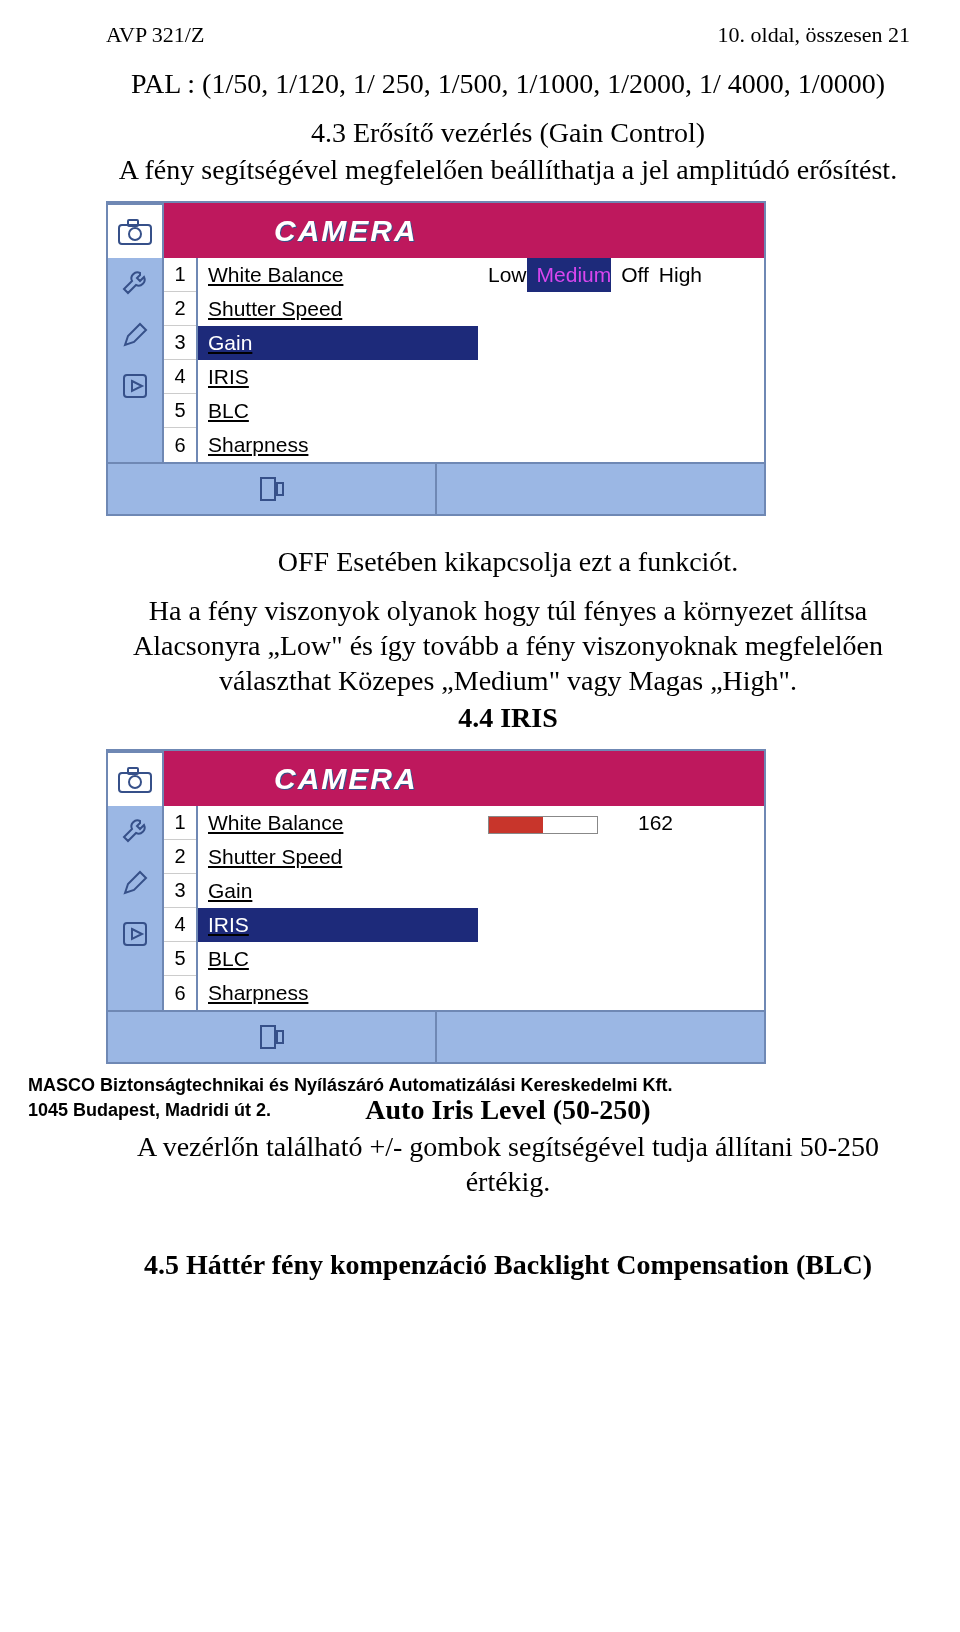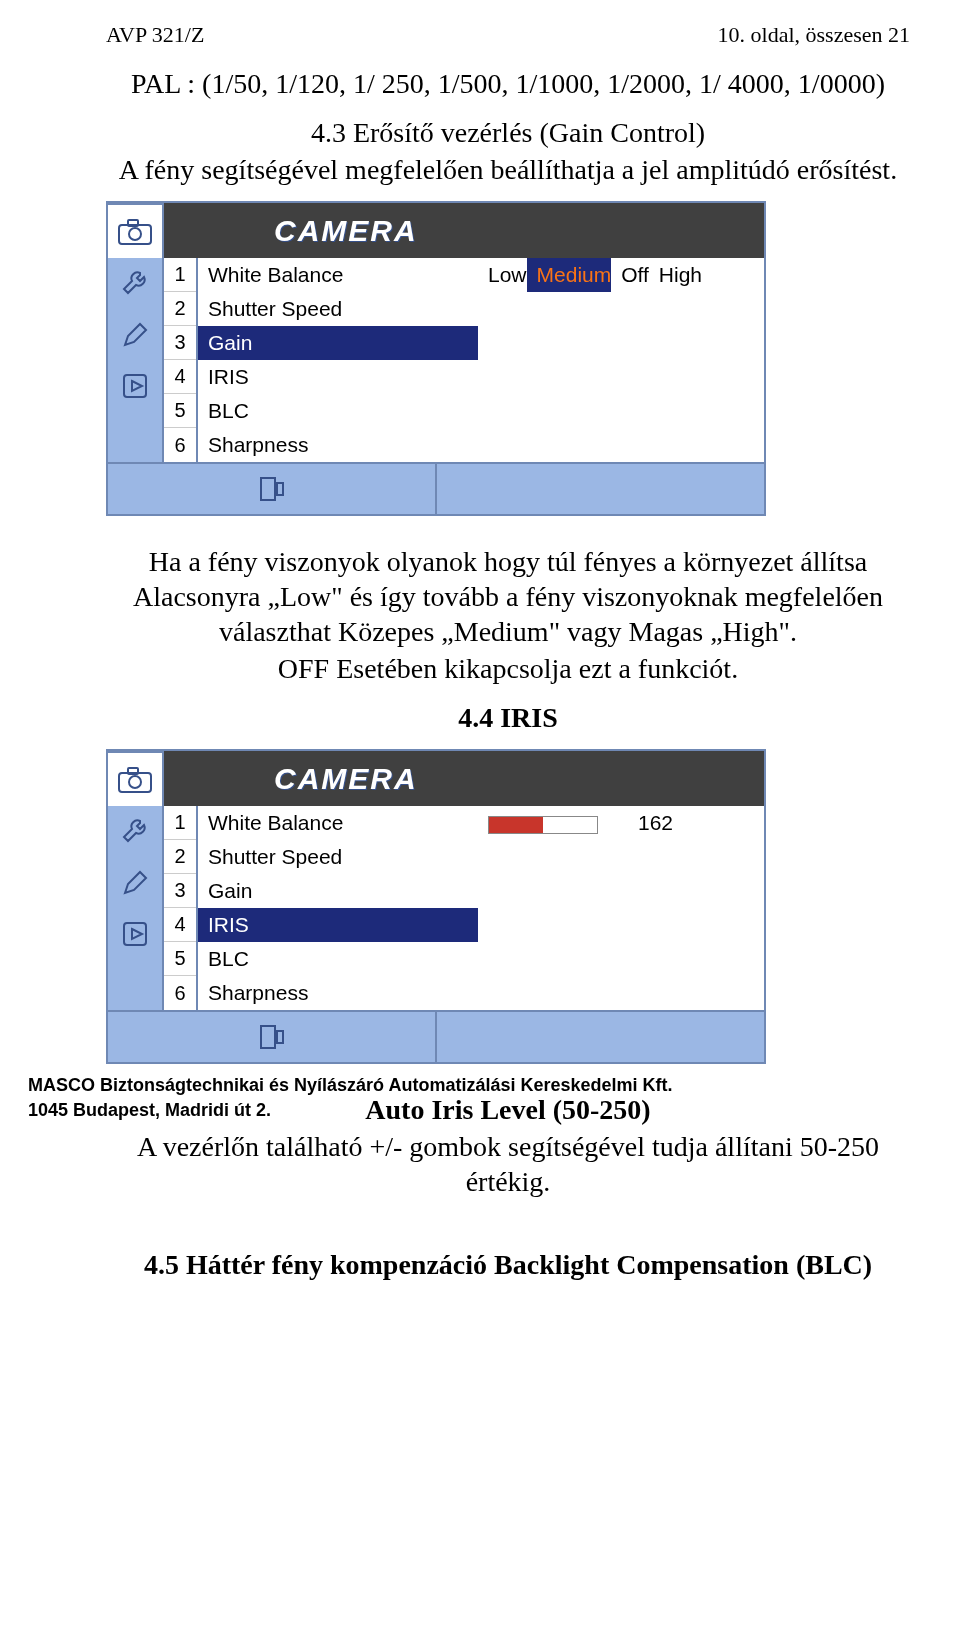--- a/index.html
+++ b/index.html
@@ -11,33 +11,33 @@
   .para { font-size: 28px; line-height: 1.25; margin-bottom: 14px; text-align: center; }
   .para-tight { margin-bottom: 2px; }
 
   
   .panel { width: 660px; border: 2px solid #6f88b4; background: #fff; margin: 8px 0 28px 0; }
   .panel-top { display: flex; height: 55px; }
   .icon-cell { flex: 1; display:flex; align-items:center; justify-content:center; }
   .icon-cell.sel { background:#fff; border:2px solid #6f88b4; border-left:none; border-right:none; }
   .icon-col-full { width:56px; background:#9bb7e4; border-right:2px solid #6f88b4; display:flex; flex-direction:column; }
   .icon-col-full .icon-cell { height:52px; border-bottom:0; }
-  .title-cell { flex:1; background:#404040; display:flex; align-items:center; padding-left:110px; }
+  .title-cell { flex:1; background:#be185d; display:flex; align-items:center; padding-left:110px; }
   .title-cell span { font-family: Arial, Helvetica, sans-serif; font-size:30px; letter-spacing:2px; color:#fff; font-style:italic; font-weight:bold; text-shadow:1px 1px 0 #365089; }
 
   .panel-body { display:flex; }
   .num-col { width:34px; border-right:2px solid #6f88b4; display:flex; flex-direction:column; }
   .num-cell { height:34px; border-bottom:1px solid #ccc; display:flex; align-items:center; justify-content:center; font-family:Arial,Helvetica,sans-serif; font-size:20px; }
   .num-cell:last-child { border-bottom:none; }
-  .name-col { width:280px; display:flex; flex-direction:column; }
+  .name-col { width:280px; display:flex; flex-direction:column;text-decoration:underline; }
   .name-cell { height:34px; display:flex; align-items:center; padding-left:10px; font-family:Arial,Helvetica,sans-serif; font-size:21px; }
   .name-cell.sel { background:#1d2a7a; color:#fff; }
   .val-col { flex:1; display:flex; flex-direction:row; }
   .val-cell { height:34px; display:flex; align-items:center; padding-left:10px; font-family:Arial,Helvetica,sans-serif; font-size:21px; }
-  .val-cell.sel { background:#1d2a7a; color:#f97316; }
+  .val-cell.sel { background:#1d2a7a; color:#d946ef; }
   .panel-bottom { height:52px; background:#9bb7e4; border-top:2px solid #6f88b4; display:flex; }
   .panel-bottom .icon-cell { width:56px; border-right:2px solid #6f88b4; }
   .panel-bottom .rest { flex:1; }
 
   
   .slider { width:110px; height:18px; border:1px solid #888; position:relative; background:#fff; margin-top:8px; }
   .slider .fill { position:absolute; left:0; top:0; bottom:0; width:50%; background:#c8352b; }
   .slider-row { height:34px; display:flex; align-items:flex-start; padding-top:2px; padding-left:10px; }
 
   
@@ -125,22 +125,22 @@
       <div class="icon-cell">
         <svg width="28" height="28" viewBox="0 0 28 28">
             <rect x="3" y="3" width="14" height="22" fill="none" stroke="#365089" stroke-width="2"></rect>
             <rect x="19" y="8" width="6" height="12" fill="none" stroke="#365089" stroke-width="2"></rect>
           </svg>
       </div>
       <div class="rest"></div>
     </div>
   </div>
 
+  <div class="para">OFF Esetében kikapcsolja ezt a funkciót.</div>
   <div class="para para-tight">Ha a fény viszonyok olyanok hogy túl fényes a környezet állítsa Alacsonyra „Low" és így tovább a fény viszonyoknak megfelelően választhat  Közepes „Medium" vagy Magas „High".</div>
-  <div class="para">OFF Esetében kikapcsolja ezt a funkciót.</div>
 
   <div class="para" style="font-weight:bold">4.4 IRIS</div>
 
   <div class="panel">
     <div class="panel-top">
       <div class="icon-col-full">
         <div class="icon-cell sel">
           <svg width="34" height="26" viewBox="0 0 34 26">
               <rect x="1" y="6" width="32" height="19" rx="3" fill="none" stroke="#365089" stroke-width="2"></rect>
               <rect x="10" y="1" width="10" height="6" rx="1" fill="none" stroke="#365089" stroke-width="2"></rect>

